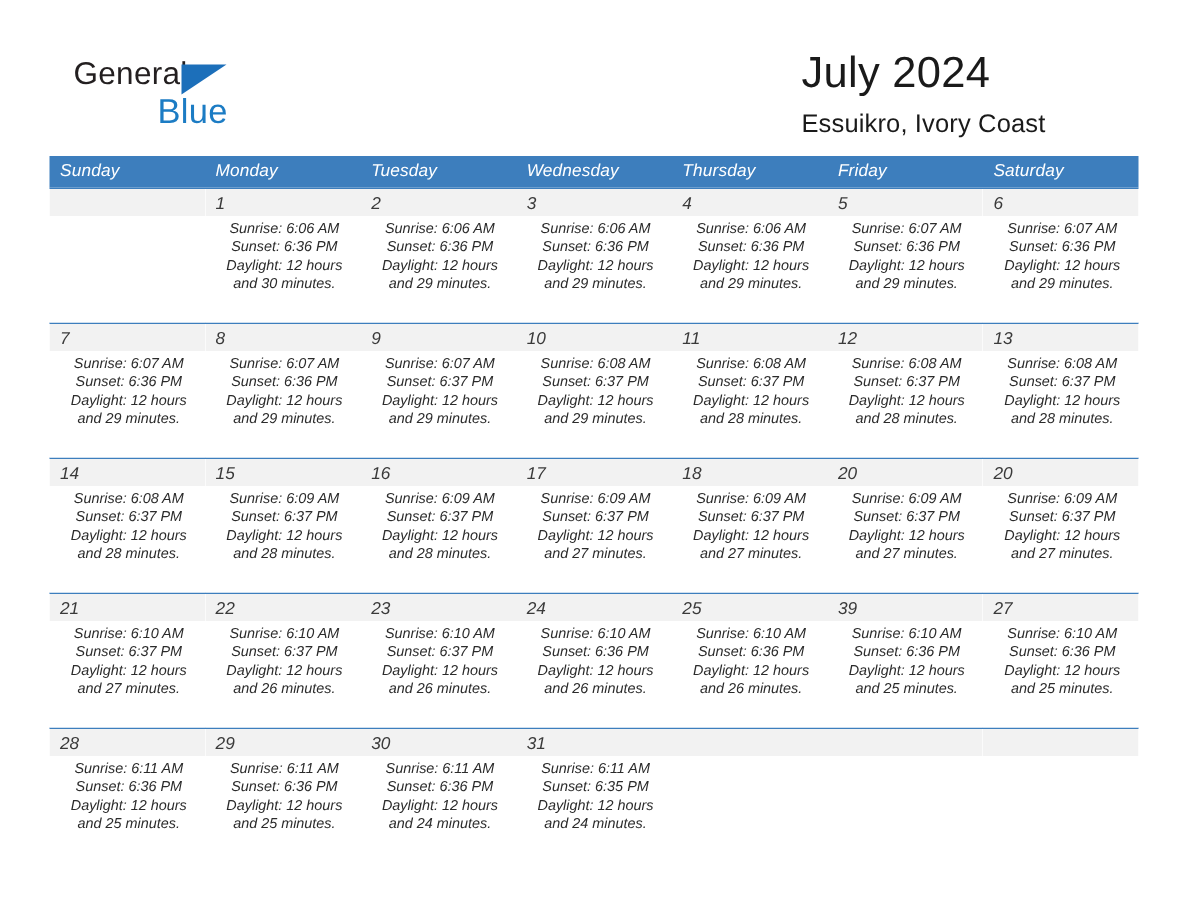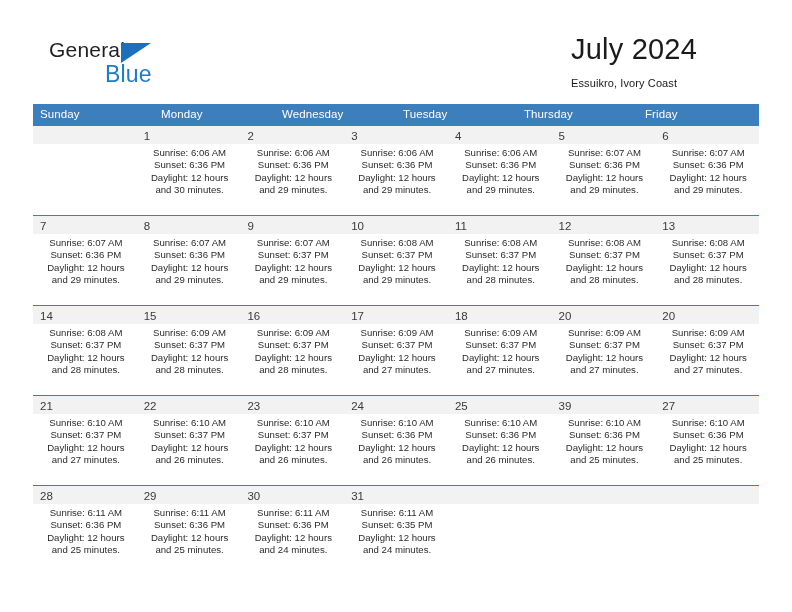--- a/index.html
+++ b/index.html
@@ -71,33 +71,34 @@
   }
   .cal-title {
     font-size: 29px;
     font-weight: normal;
     color: #1a1a1a;
     line-height: 34px;
     letter-spacing: .2px;
   }
   .cal-subtitle {
     margin-top: 8px;
-    font-size: 11px;
+    font-size: 17px;
     font-weight: normal;
     color: #1a1a1a;
     line-height: 18px;
     letter-spacing: .1px;
   }
 
   
   .calendar {
     position: absolute;
     left: 33px;
     top: 104px;
     width: 726px;
+    font-style: italic;
   }
   .weekday-row {
     display: flex;
     width: 726px;
     height: 21px;
     background: #3d7ebd;
   }
   .weekday {
     flex: 1 1 0;
     color: #ffffff;
@@ -166,24 +167,25 @@
       <div class="cal-title">July 2024</div>
       <div class="cal-subtitle">Essuikro, Ivory Coast</div>
     </div>
 
   </div>
 
   <div class="calendar">
     <div class="weekday-row" id="weekday-row">
         <div class="weekday">Sunday</div>
         <div class="weekday">Monday</div>
+        <div class="weekday">Tuesday</div>
         <div class="weekday">Wednesday</div>
-        <div class="weekday">Tuesday</div>
         <div class="weekday">Thursday</div>
         <div class="weekday">Friday</div>
+        <div class="weekday">Saturday</div>
       </div>
     <div id="weeks-container">
         <div class="week-row">
           <div class="day-cell empty-cell">
             <div class="day-num-band"><span class="day-num"></span></div>
             <div class="day-body"></div>
           </div>
           <div class="day-cell">
             <div class="day-num-band"><span class="day-num">1</span></div>
             <div class="day-body">

